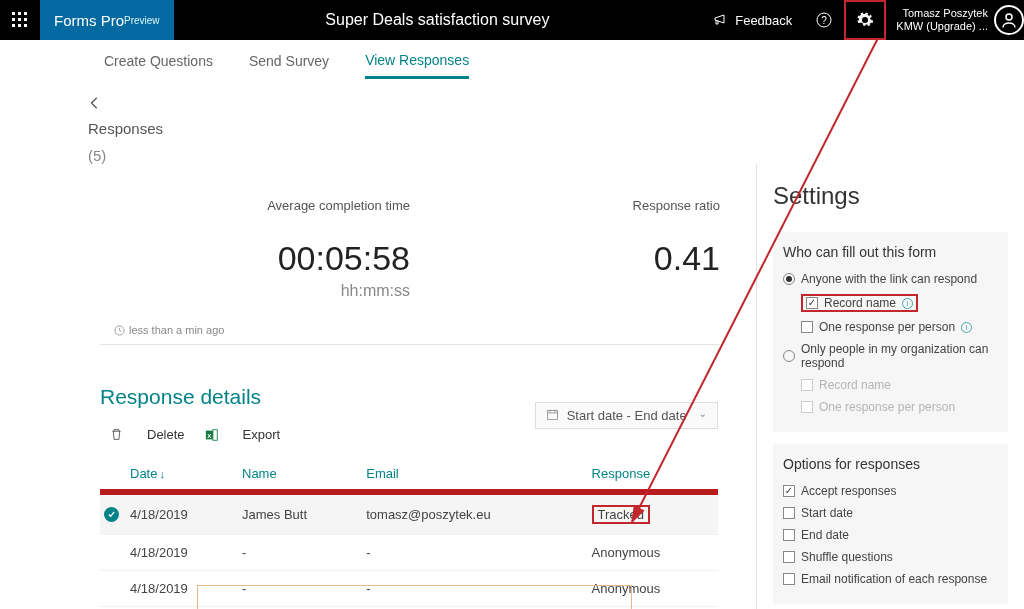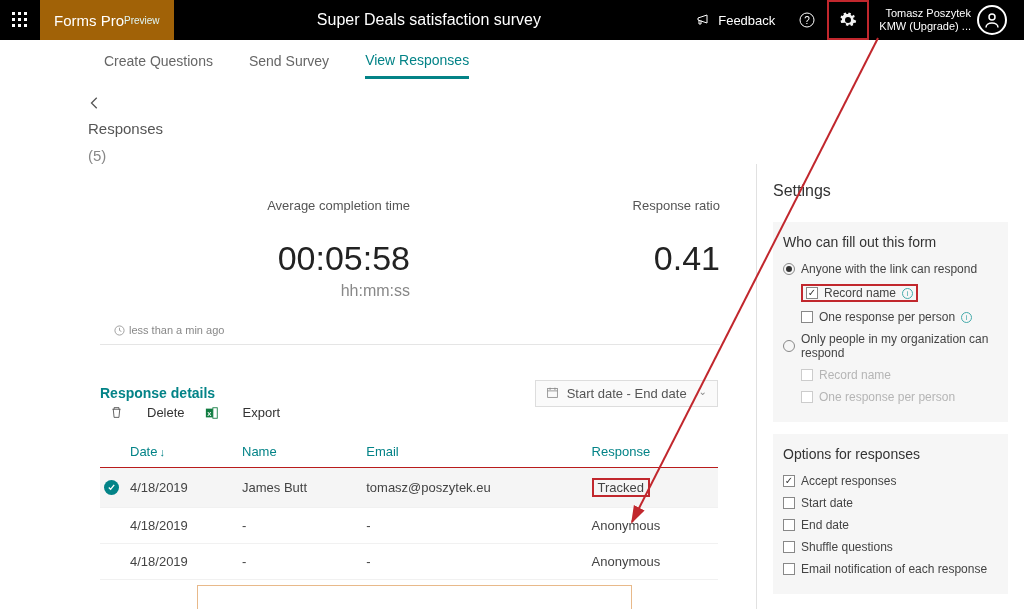--- a/index.html
+++ b/index.html
@@ -1,58 +1,58 @@
 <!DOCTYPE html>
 <html><head>
 <meta charset="utf-8">
 <style>
   * { box-sizing: border-box; margin: 0; padding: 0; }
   body { font-family: "Segoe UI", Arial, sans-serif; font-size: 13px; color: #333; background: #fff; width: 1024px; height: 609px; overflow: hidden; position: relative; }
   .topbar { display: flex; align-items: center; height: 40px; background: #000; color: #fff; }
   .waffle { width: 40px; height: 40px; display: flex; align-items: center; justify-content: center; }
   .waffle svg { width: 16px; height: 16px; }
-  .brand { background: #a16207; height: 40px; display: flex; align-items: center; padding: 12px 14px; font-size: 15px; }
+  .brand { background: #0369a1; height: 40px; display: flex; align-items: center; padding: 12px 14px; font-size: 15px; }
   .brand .preview { font-size: 10px; color: #e0f7f7; }
   .title { flex: 1; text-align: center; font-size: 16px; font-weight: 400; }
   .top-actions { display: flex; align-items: center; height: 40px; }
   .top-btn { height: 40px; padding: 0 12px; display: flex; align-items: center; justify-content: flex-end; cursor: pointer; }
   .top-btn.gear { outline: 2px solid #c1272d; outline-offset: -2px; }
-  .user { padding: 0 17px 0 10px; display: flex; align-items: center; font-size: 11px; line-height: 1.2; }
+  .user { padding: 0 0 0 10px; display: flex; align-items: center; font-size: 11px; line-height: 1.2; }
   .user .txt { text-align: right; margin-right: 6px; }
   .avatar { width: 30px; height: 30px; border-radius: 50%; border: 2px solid #fff; display: flex; align-items: center; justify-content: center; }
   .tabs { display: flex; gap: 36px; padding: 0 0 0 104px; height: 40px; align-items: center; border-bottom: 0; }
   .tab { color: #666; font-size: 14px; padding: 10px 0 8px; cursor: pointer; }
   .tab.active { color: #038387; border-bottom: 3px solid #038387; font-weight: 400; }
   .breadcrumb { display: flex; align-items: flex-start; gap: 10px; padding: 16px 0 0 88px; color: #555; font-size: 15px; flex-direction: column; }
   .breadcrumb .count { color: #888; }
   .main { display: flex; }
   .left { flex: 1; padding: 0 20px 0 100px; position: relative; }
   .stats-card { margin: 24px 0 40px; border-bottom: 1px solid #e5e5e5; padding-bottom: 8px; width: 620px; }
   .stats-row { display: flex; }
   .stat { flex: 1; text-align: right; padding: 10px 0 18px; }
   .stat-label { color: #555; font-size: 13px; margin-bottom: 26px; }
   .stat-val { font-size: 34px; color: #222; font-weight: 300; }
   .stat-sub { font-size: 16px; color: #888; margin-top: 4px; }
   .stats-foot { font-size: 11px; color: #888; padding: 6px 0 0 14px; display:flex; align-items:center; gap:4px;}
-  .section-title { color: #038387; font-size: 14px; font-weight: 700; }
+  .section-title { color: #038387; font-size: 21px; font-weight: 400; margin-bottom: 14px; }
   .toolbar { display: flex; align-items: center; width: 618px; }
   .toolbar .act { display: flex; align-items: center; gap: 24px; padding: 4px 10px; color: #333; cursor: pointer; font-size: 13px; }
   .toolbar .spacer { flex: 1; }
   .date-pill { border: 1px solid #ddd; padding: 5px 10px; display: flex; gap: 8px; color: #555; cursor: pointer; background:#fafafa; margin-top:-38px;}
   table { width: 618px; border-collapse: collapse; margin-top: 12px; }
-  th { text-align: left; color: #038387; font-weight: 400; font-size: 13px; padding: 8px 4px; border-bottom: 1px solid #b91c1c; }
+  th { text-align: left; color: #038387; font-weight: 400; font-size: 13px; padding: 8px 4px; border-bottom: 6px solid #b91c1c; }
   td { padding: 10px 4px; font-size: 13px; color: #444; border-bottom: 1px solid #f1f1f1; }
   tr.sel td { background: #f5f5f5; }
   .check-col { width: 26px; }
   .checkmark { width: 15px; height: 15px; border-radius: 50%; background: #038387; display: inline-flex; align-items:center; justify-content:center;}
   .tracked-box { border: 2px solid #c1272d; padding: 0 4px; display: inline-block; }
   .anon-box { position: absolute; border: 1.5px solid #e8b98a; }
   
   .panel { width: 268px; height: calc(609px - 40px); border-left: 1px solid #e1e1e1; background: #fff; padding: 18px 16px; }
-  .panel h2 { font-size: 16px; font-weight: 400; color: #333; margin-bottom: 22px; }
+  .panel h2 { font-size: 24px; font-weight: 400; color: #333; margin-bottom: 22px; }
   .group { background: #f6f6f6; padding: 12px 10px 14px; margin-bottom: 12px; }
   .group-title { font-size: 14px; color: #333; margin-bottom: 8px; }
   .row { display: flex; align-items: center; gap: 6px; font-size: 12px; color: #444; padding: 4px 0; }
   .row.sub { padding-left: 18px; }
   .row.dis { color: #b5b5b5; }
   .radio, .cbox { width: 12px; height: 12px; flex-shrink:0; }
   .radio { border: 1px solid #888; border-radius: 50%; display:inline-flex; align-items:center; justify-content:center;}
   .radio.on::after { content:''; width:6px; height:6px; background:#333; border-radius:50%; }
   .cbox { border: 1px solid #888; display:inline-flex; align-items:center; justify-content:center; background:#fff;}
   .cbox.on::after { content:'✓'; font-size:10px; line-height:1; color:#333;}

